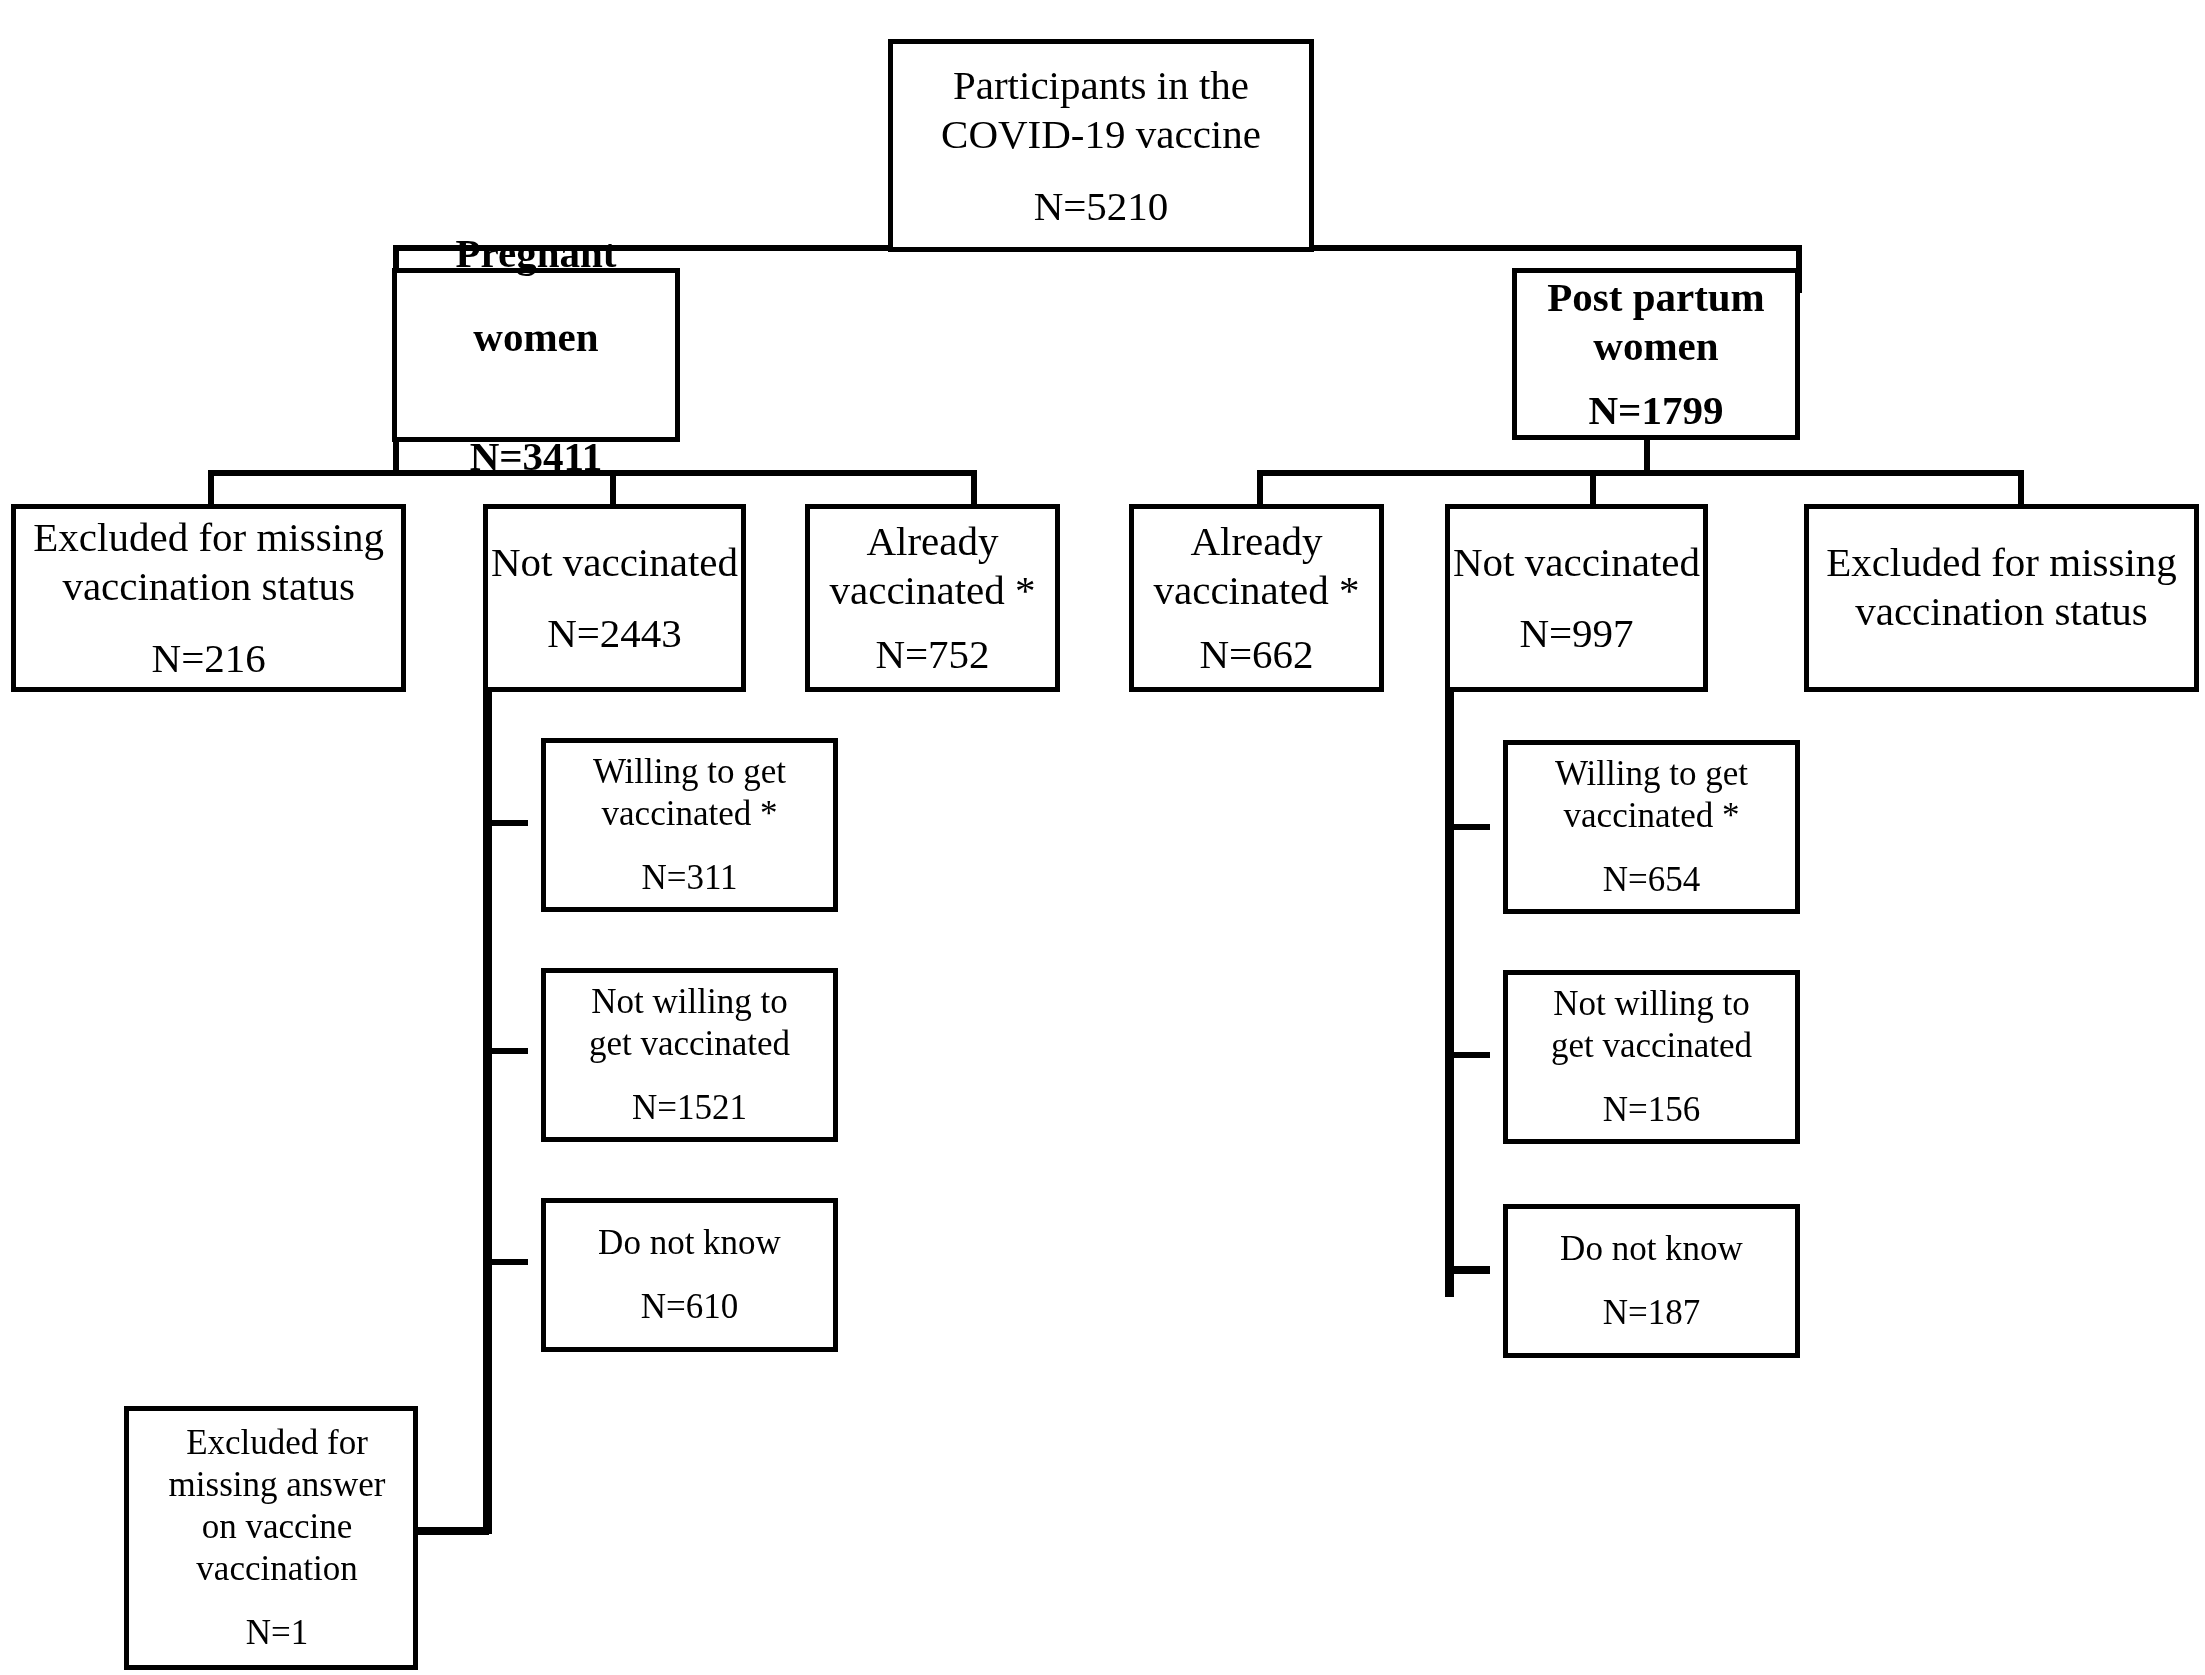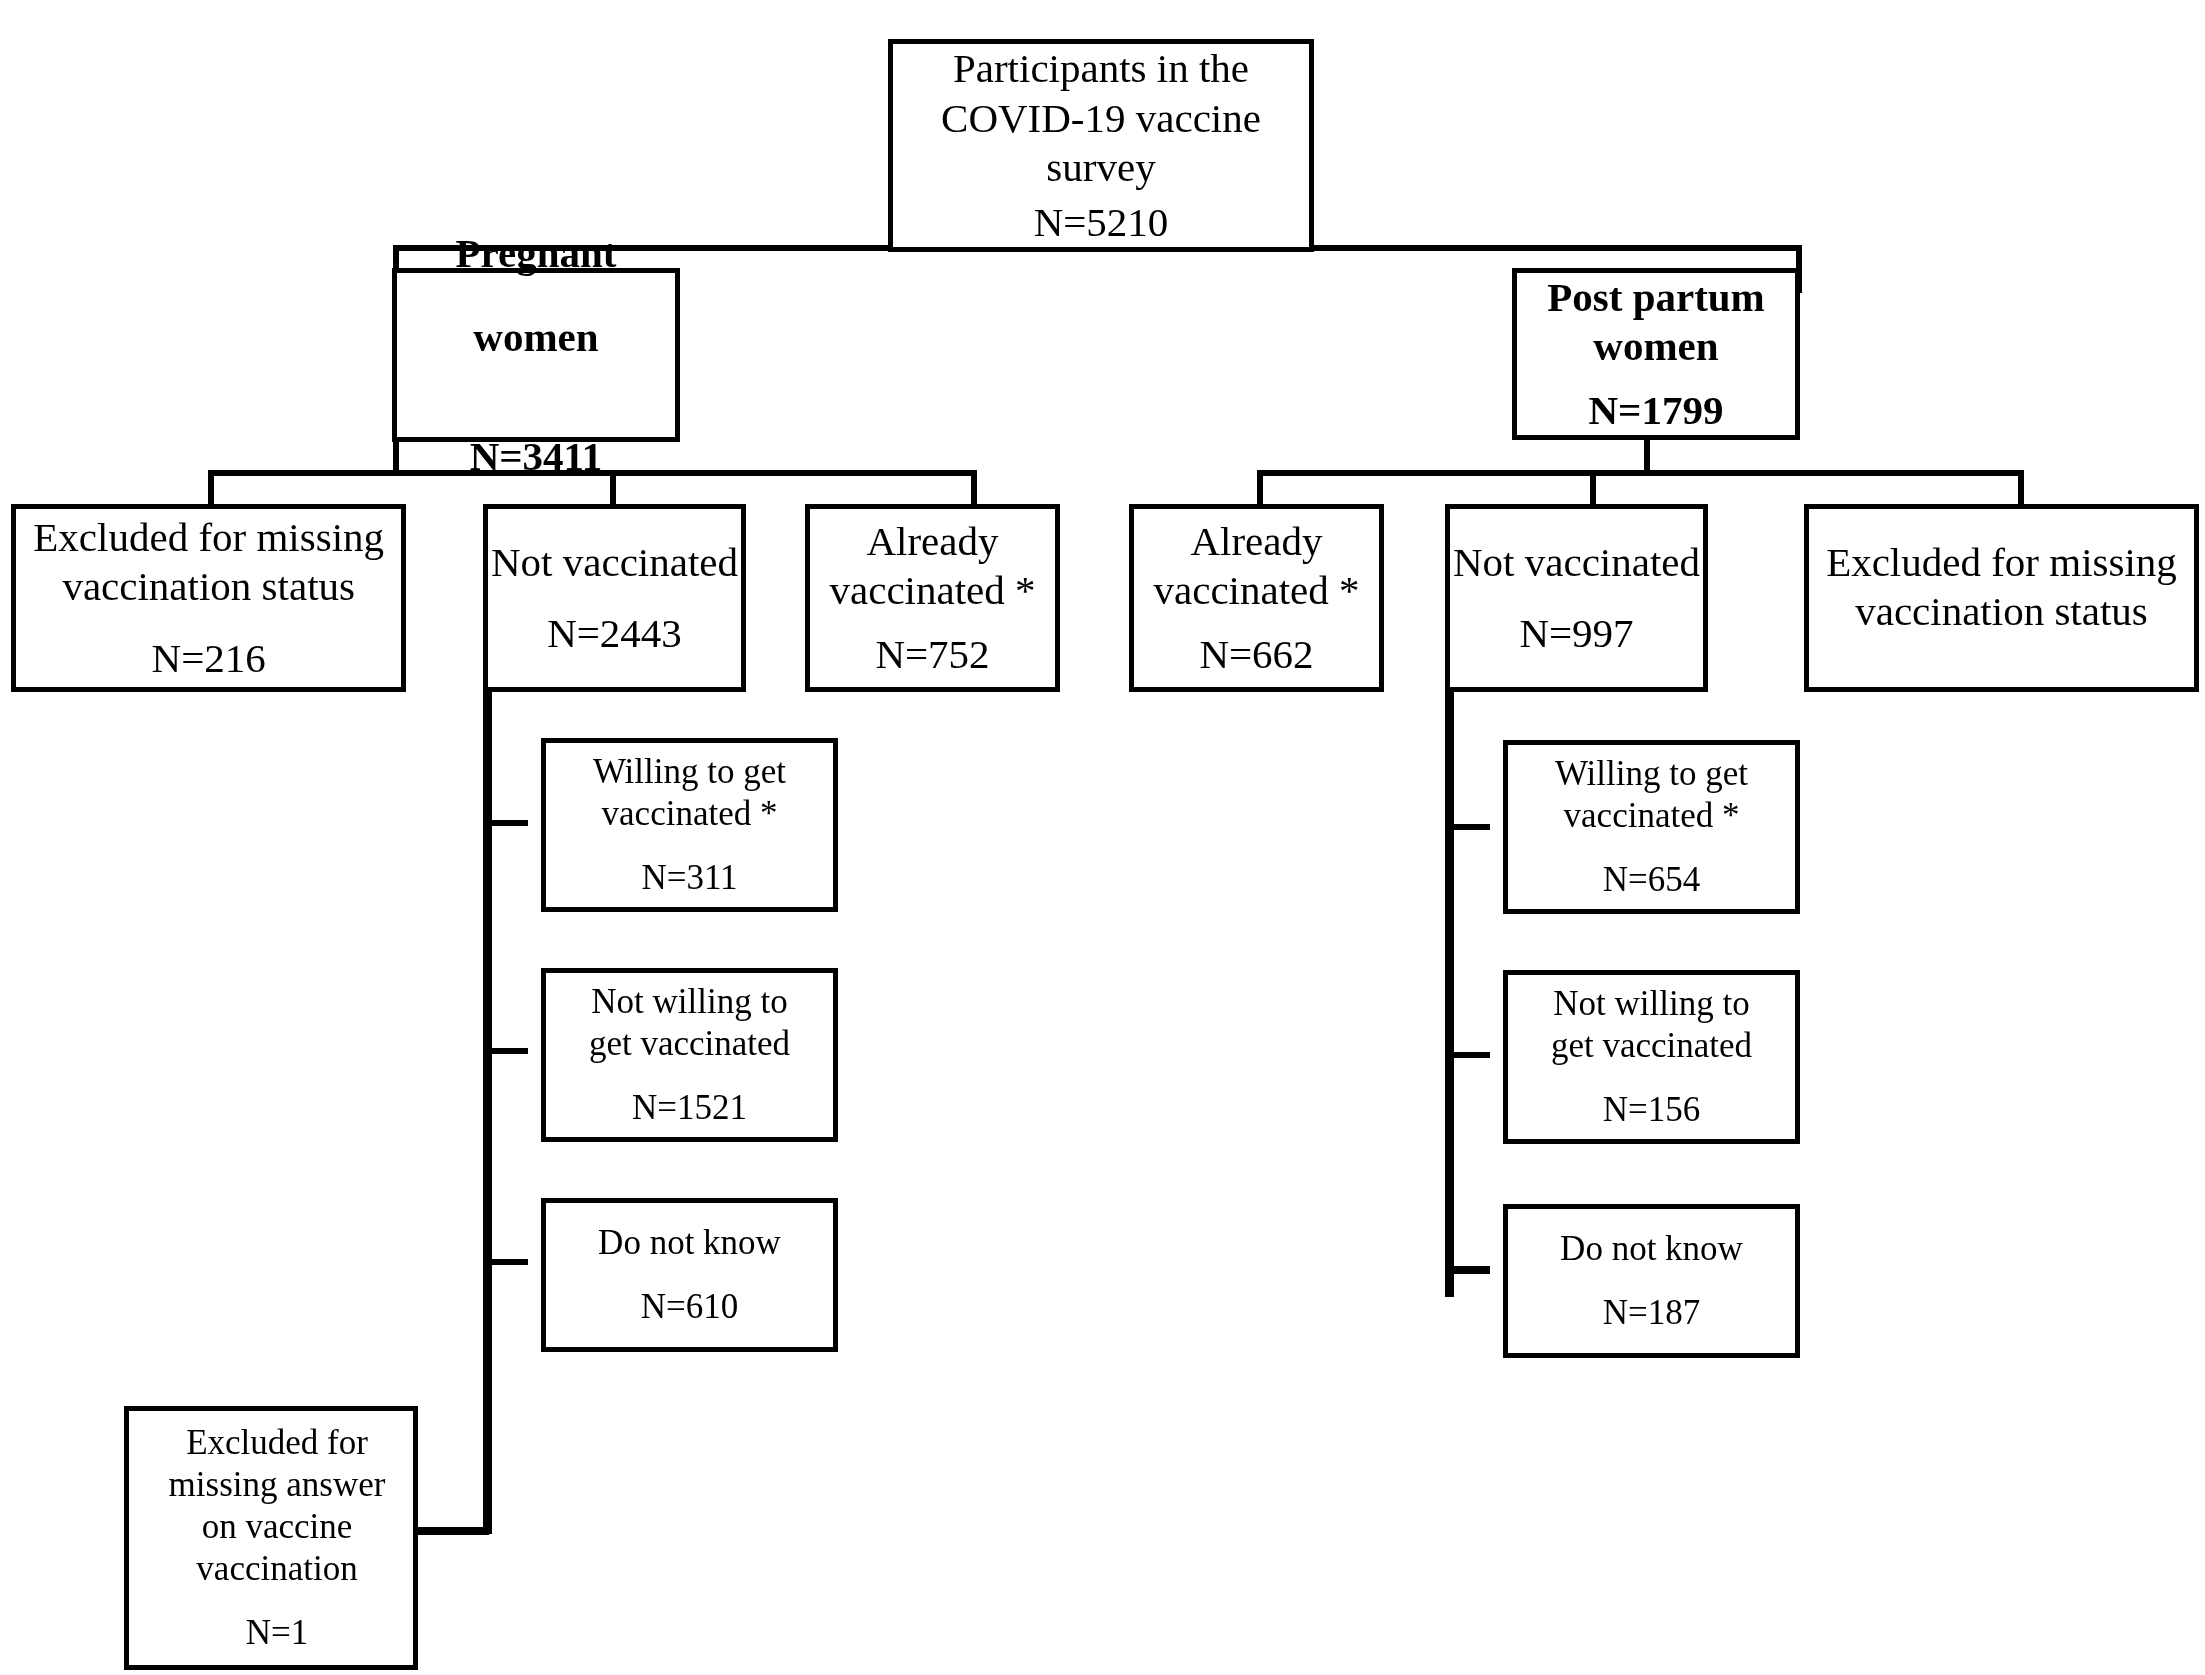--- a/index.html
+++ b/index.html
@@ -91,21 +91,20 @@
   <div class="conn" style="left:399px; top:1527px; width:90px; height:7.8px;"></div>
 
   <div class="conn" style="left:1445px; top:669px; width:9px; height:628px;"></div>
   <div class="conn" style="left:1445px; top:824px; width:45px; height:5.6px;"></div>
   <div class="conn" style="left:1445px; top:1052px; width:45px; height:5.6px;"></div>
   <div class="conn" style="left:1445px; top:1266px; width:45px; height:7.8px;"></div>
 
   <div class="node t-root" style="left:888px; top:3.4px; width:426px; height:213px;margin-top:36px;">
     <span class="line">Participants in the</span>
     <span class="line">COVID-19 vaccine</span>
-    <span class="line">survey</span>
     <span class="gap-md"></span>
     <span class="count">N=5210</span>
   </div>
 
   <div class="node t-group" style="left:392px; top:268px; width:288px; height:174px;gap:35px;">
     <span class="line">Pregnant</span>
     <span class="line">women</span>
     <span class="gap-md"></span>
     <span class="count">N=3411</span>
   </div>

